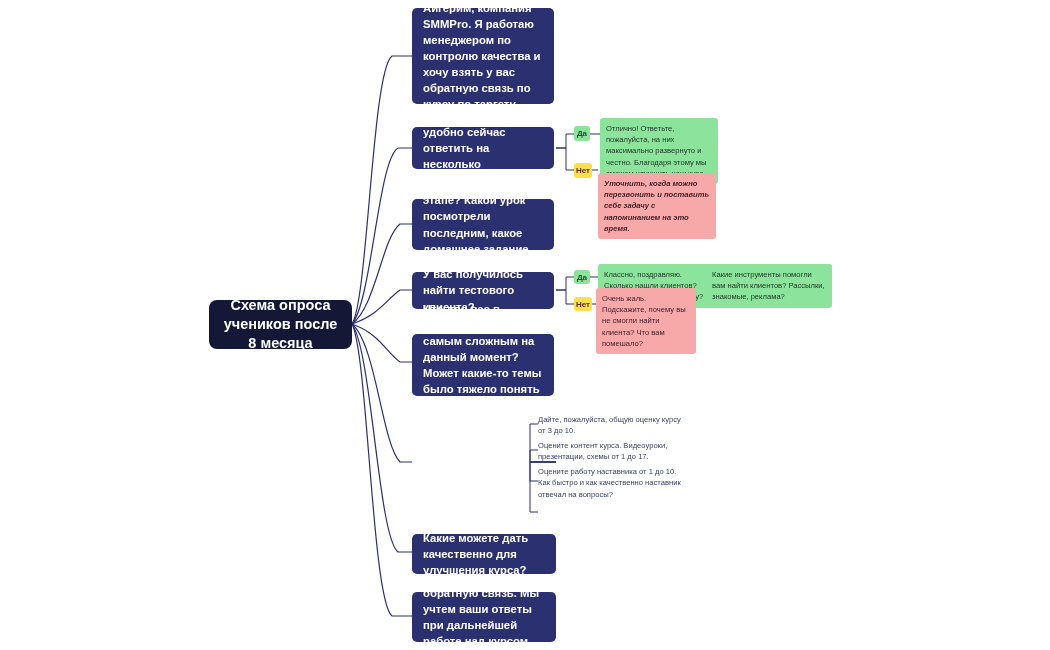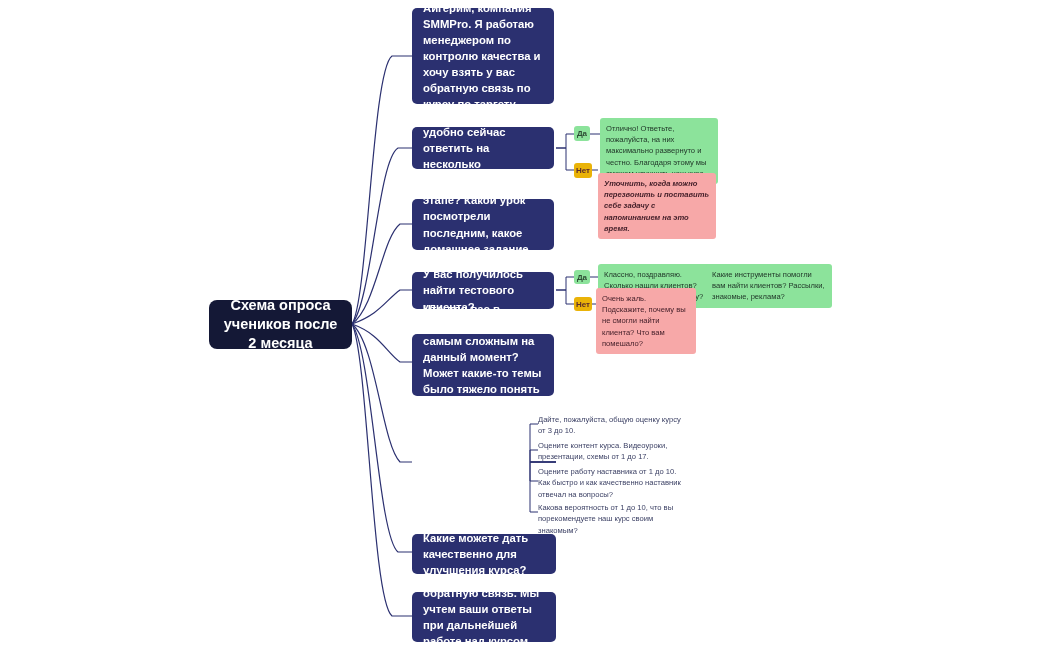--- a/index.html
+++ b/index.html
@@ -68,21 +68,21 @@
     font-weight: bold;
     border-radius: 3px;
     padding: 3px 5px;
     text-align: center;
     display: flex;
     align-items: center;
     justify-content: center;
     color: #2c4a33;
   }
   .yes-chip { background: #8ce39b; }
-  .no-chip  { background: #eab308; color: #5a2b2b; text-align: right; }
+  .no-chip  { background: #fde047; color: #5a2b2b; text-align: right; }
 
   .green-box {
     background: #8ce39b;
     color: #1e3326;
     font-size: 7.6px;
     line-height: 1.48;
     padding: 5px 6px;
     border-radius: 3px;
   }
   .red-box {
@@ -139,21 +139,21 @@
       <path d="M696,277 L706,277"></path>
 
       <path d="M556,462 L530,462 L530,424 L538,424"></path>
       <path d="M556,462 L530,462 L530,450 L538,450"></path>
       <path d="M556,462 L530,462 L530,481 L538,481"></path>
       <path d="M556,462 L530,462 L530,512 L538,512"></path>
     </g>
   </svg>
 
   <div class="node root" style="left:209px; top:300px; width:143px; height:49px;">
-    <span>Схема опроса учеников после 2 месяца</span>
+    <span>Схема опроса учеников после 8 месяца</span>
   </div>
 
   <div class="node main" style="left:412px; top:8px; width:142px; height:96px;">
     <span>Здравствуйте, "Имя ученика". Меня зовут Айгерим, компания SMMPro. Я работаю менеджером по контролю качества и хочу взять у вас обратную связь по курсу по таргету, который вы у нас проходите.</span>
   </div>
 
   <div class="node main" style="left:412px; top:127px; width:142px; height:42px;">
     <span>Подскажите, вам удобно сейчас ответить на несколько вопросов?</span>
   </div>
   <div class="node yes-chip" style="left:574px; top:126px; width:16px; height:15px;">
@@ -198,23 +198,20 @@
 
   <div class="plain-text" style="left:538px; top:414px; width:152px;">
     <span>Дайте, пожалуйста, общую оценку курсу от 3 до 10.</span>
   </div>
   <div class="plain-text" style="left:538px; top:440px; width:152px;">
     <span>Оцените контент курса. Видеоуроки, презентации, схемы от 1 до 17.</span>
   </div>
   <div class="plain-text" style="left:538px; top:466px; width:152px;">
     <span>Оцените работу наставника от 1 до 10. Как быстро и как качественно наставник отвечал на вопросы?</span>
   </div>
-  <div class="plain-text" style="left:538px; top:502px; width:152px;">
-    <span>Какова вероятность от 1 до 10, что вы порекомендуете наш курс своим знакомым?</span>
-  </div>
 
   <div class="node main" style="left:412px; top:534px; width:144px; height:40px;">
     <span>Какие можете дать качественно для улучшения курса?</span>
   </div>
 
   <div class="node main" style="left:412px; top:592px; width:144px; height:50px;">
     <span>Спасибо за вашу обратную связь. Мы учтем ваши ответы при дальнейшей работе над курсом. До свидания.</span>
   </div>
 
 </div>

